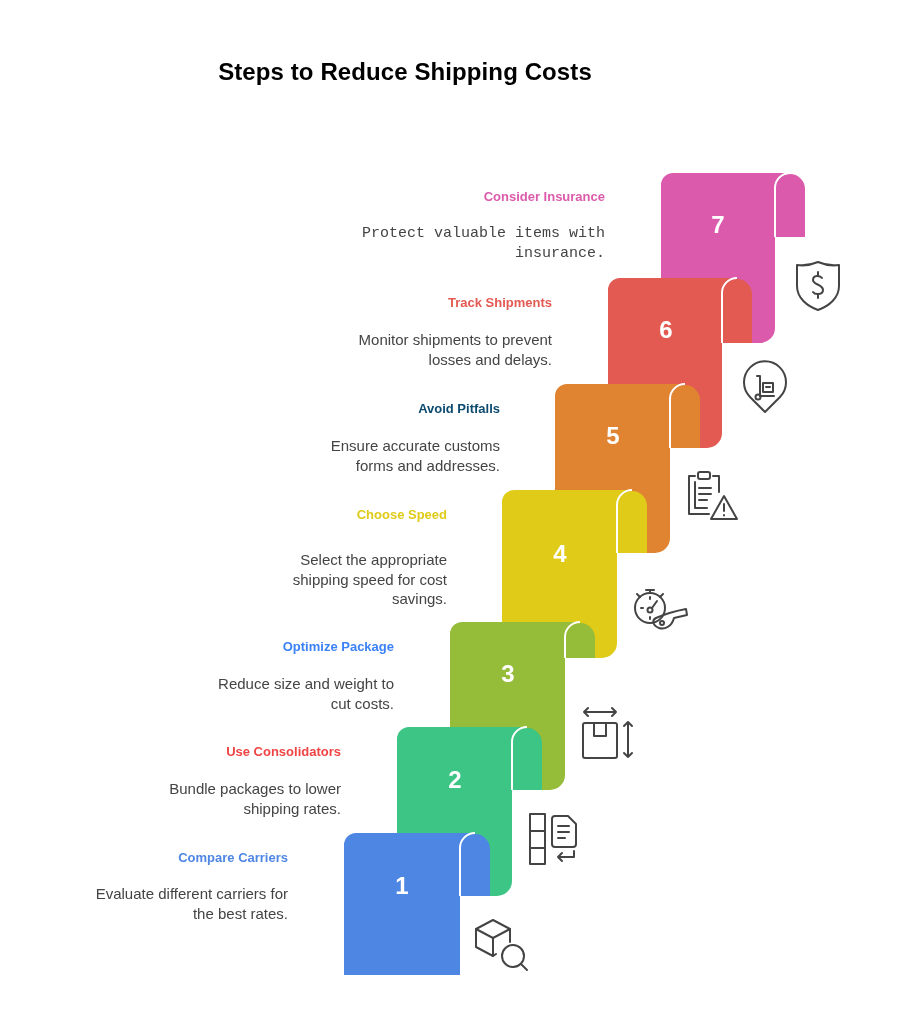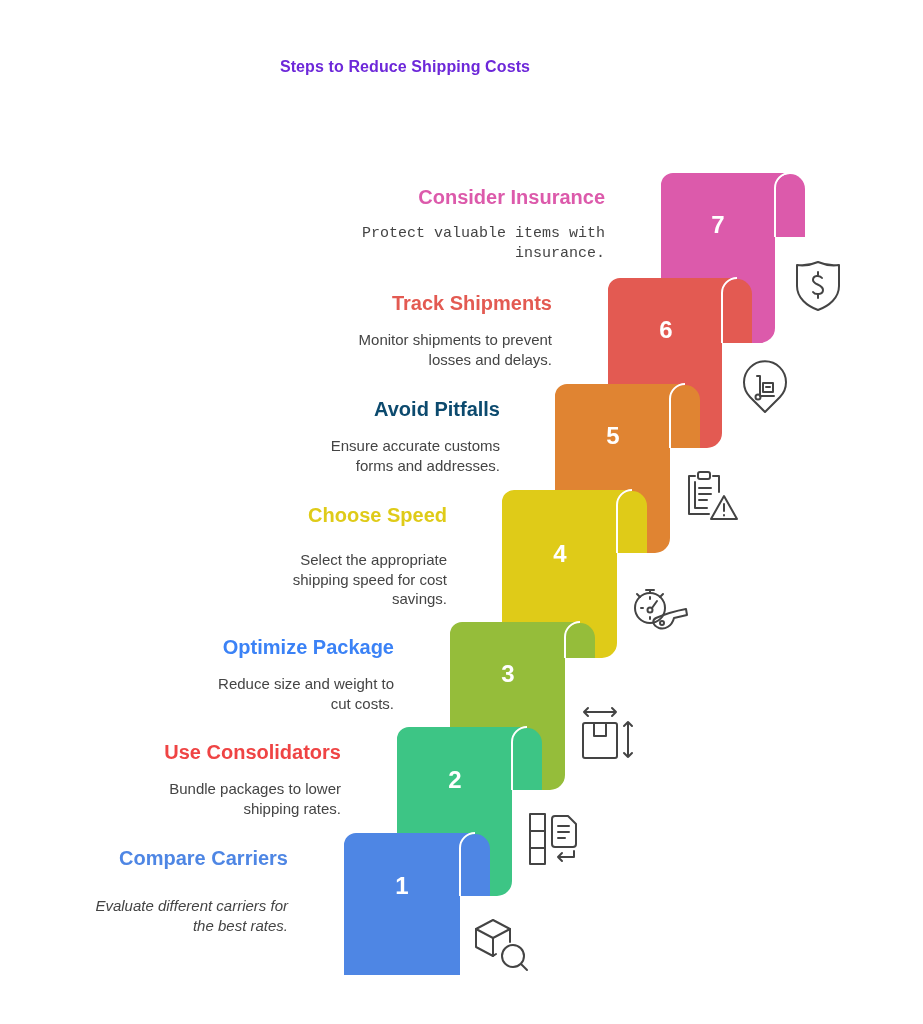--- a/index.html
+++ b/index.html
@@ -1,20 +1,20 @@
 <!DOCTYPE html>
 <html><head>
 <meta charset="utf-8">
 <style>
   html,body{margin:0;padding:0;background:#ffffff;}
   body{width:923px;height:1024px;position:relative;overflow:hidden;font-family:"Liberation Sans","DejaVu Sans",sans-serif;}
-  .title{position:absolute;left:0;top:58px;width:810px;text-align:center;font-size:16px;font-weight:bold;color:#6d28d9;letter-spacing:0.1px;}
+  .title{position:absolute;left:0;top:58px;width:810px;text-align:center;font-size:24px;font-weight:bold;color:#000000;letter-spacing:0.1px;}
   svg.stage{position:absolute;left:0;top:0;}
   .step-text{position:absolute;text-align:right;}
-  .step-title{font-size:20px;font-weight:bold;white-space:nowrap;line-height:24px;}
+  .step-title{font-size:13px;font-weight:bold;white-space:nowrap;line-height:24px;}
   .step-desc{font-size:15px;color:#444444;line-height:19.5px;margin-top:14px;}
   .num{font-family:"Liberation Sans",sans-serif;font-weight:bold;font-size:24px;fill:#ffffff;}
   .ico{fill:none;stroke:#444444;stroke-width:2;stroke-linecap:round;stroke-linejoin:round;}
 </style>
 </head>
 <body>
 
 <div class="title">Steps to Reduce Shipping Costs</div>
 
 <svg class="stage" width="923" height="1024" viewBox="0 0 923 1024">
@@ -155,14 +155,14 @@
   <div class="step-desc" style="margin-top:15px;">Reduce size and weight to cut costs.</div>
 </div>
 
 <div class="step-text" style="right:582px;top:740px;width:200px;">
   <div class="step-title" style="color:#ef4444;">Use Consolidators</div>
   <div class="step-desc" style="margin-top:15px;">Bundle packages to lower shipping rates.</div>
 </div>
 
 <div class="step-text" style="right:635px;top:846px;width:210px;">
   <div class="step-title" style="color:#4E86E4;">Compare Carriers</div>
-  <div class="step-desc" style="margin-top:26px;font-style:italic;">Evaluate different carriers for the best rates.</div>
+  <div class="step-desc" style="margin-top:14px;">Evaluate different carriers for the best rates.</div>
 </div>
 
 </body></html>

